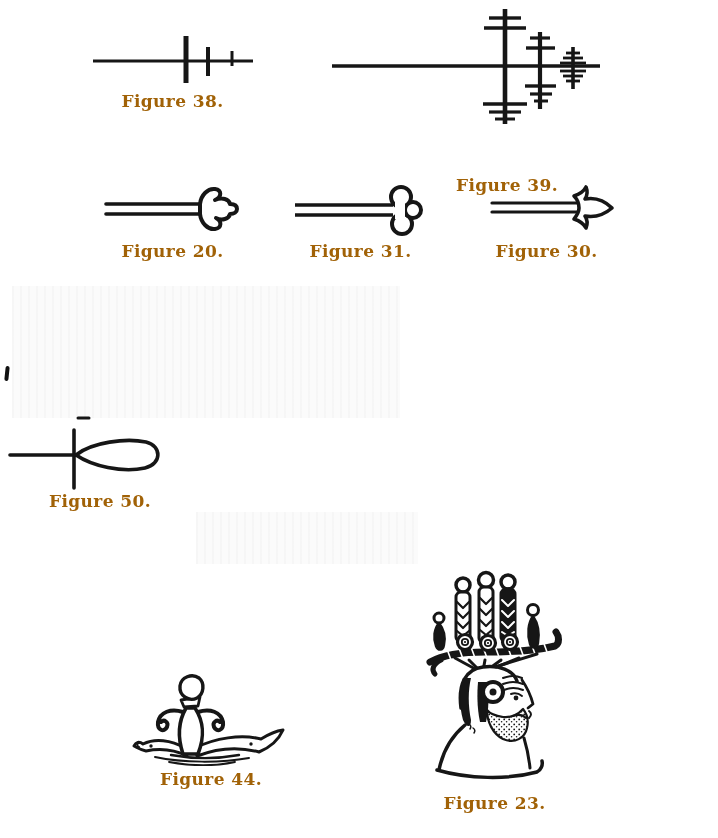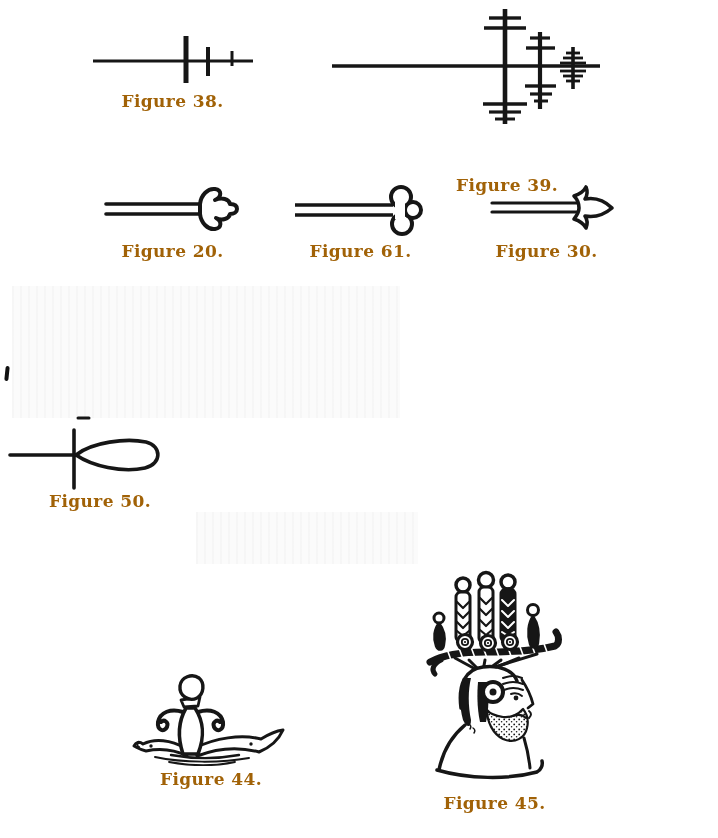--- a/index.html
+++ b/index.html
@@ -136,21 +136,21 @@
         <circle cx="110" cy="14" r="10" fill="#ffffff" stroke="#161616" stroke-width="4"></circle>
         <circle cx="111" cy="41" r="10" fill="#ffffff" stroke="#161616" stroke-width="4"></circle>
         <circle cx="122" cy="27" r="8" fill="#ffffff" stroke="#161616" stroke-width="4"></circle>
         <circle cx="110" cy="14" r="7.5" fill="#ffffff"></circle>
         <circle cx="111" cy="41" r="7.5" fill="#ffffff"></circle>
         <circle cx="122" cy="27" r="5.5" fill="#ffffff"></circle>
         <rect x="104" y="19" width="10" height="17" fill="#ffffff"></rect>
       </g>
     </svg>
   </div>
-  <div class="caption c41">Figure 61.</div>
+  <div class="caption c41">Figure 31.</div>
 
   <div class="fig f42">
     <svg width="140" height="55" viewBox="0 0 140 55">
       <g stroke="#161616" stroke-linejoin="round" stroke-linecap="round">
         <line x1="6" y1="22" x2="92" y2="22" stroke-width="3.2" fill="none"></line>
         <line x1="6" y1="31" x2="92" y2="31" stroke-width="3.2" fill="none"></line>
         <path fill="#ffffff" stroke-width="3.6" d="
           M 88,15
           C 94,13 98,10 100,6
           C 102,11 101,15 99,18
@@ -316,15 +316,15 @@
         <path fill="none" stroke-width="2" d="M 90,148 Q 98,145 103,150"></path>
 
         <path fill="none" stroke-width="3" d="M 101,170 C 104,180 106,190 107,200"></path>
         <path fill="none" stroke-width="3.5" d="M 42,157 C 30,167 20,182 16,202"></path>
         <path fill="none" stroke-width="3.5" d="M 14,202 C 45,211 85,212 114,204 C 118,202 120,197 119,193"></path>
         <path fill="none" stroke-width="1.5" d="M 46,156 q 3,2 1,5"></path>
         <path fill="none" stroke-width="1.5" d="M 50,160 q 3,2 1,5"></path>
       </g>
     </svg>
   </div>
-  <div class="caption c45">Figure 45.</div>
+  <div class="caption c45">Figure 23.</div>
 
 </div>
 
 </body></html>

